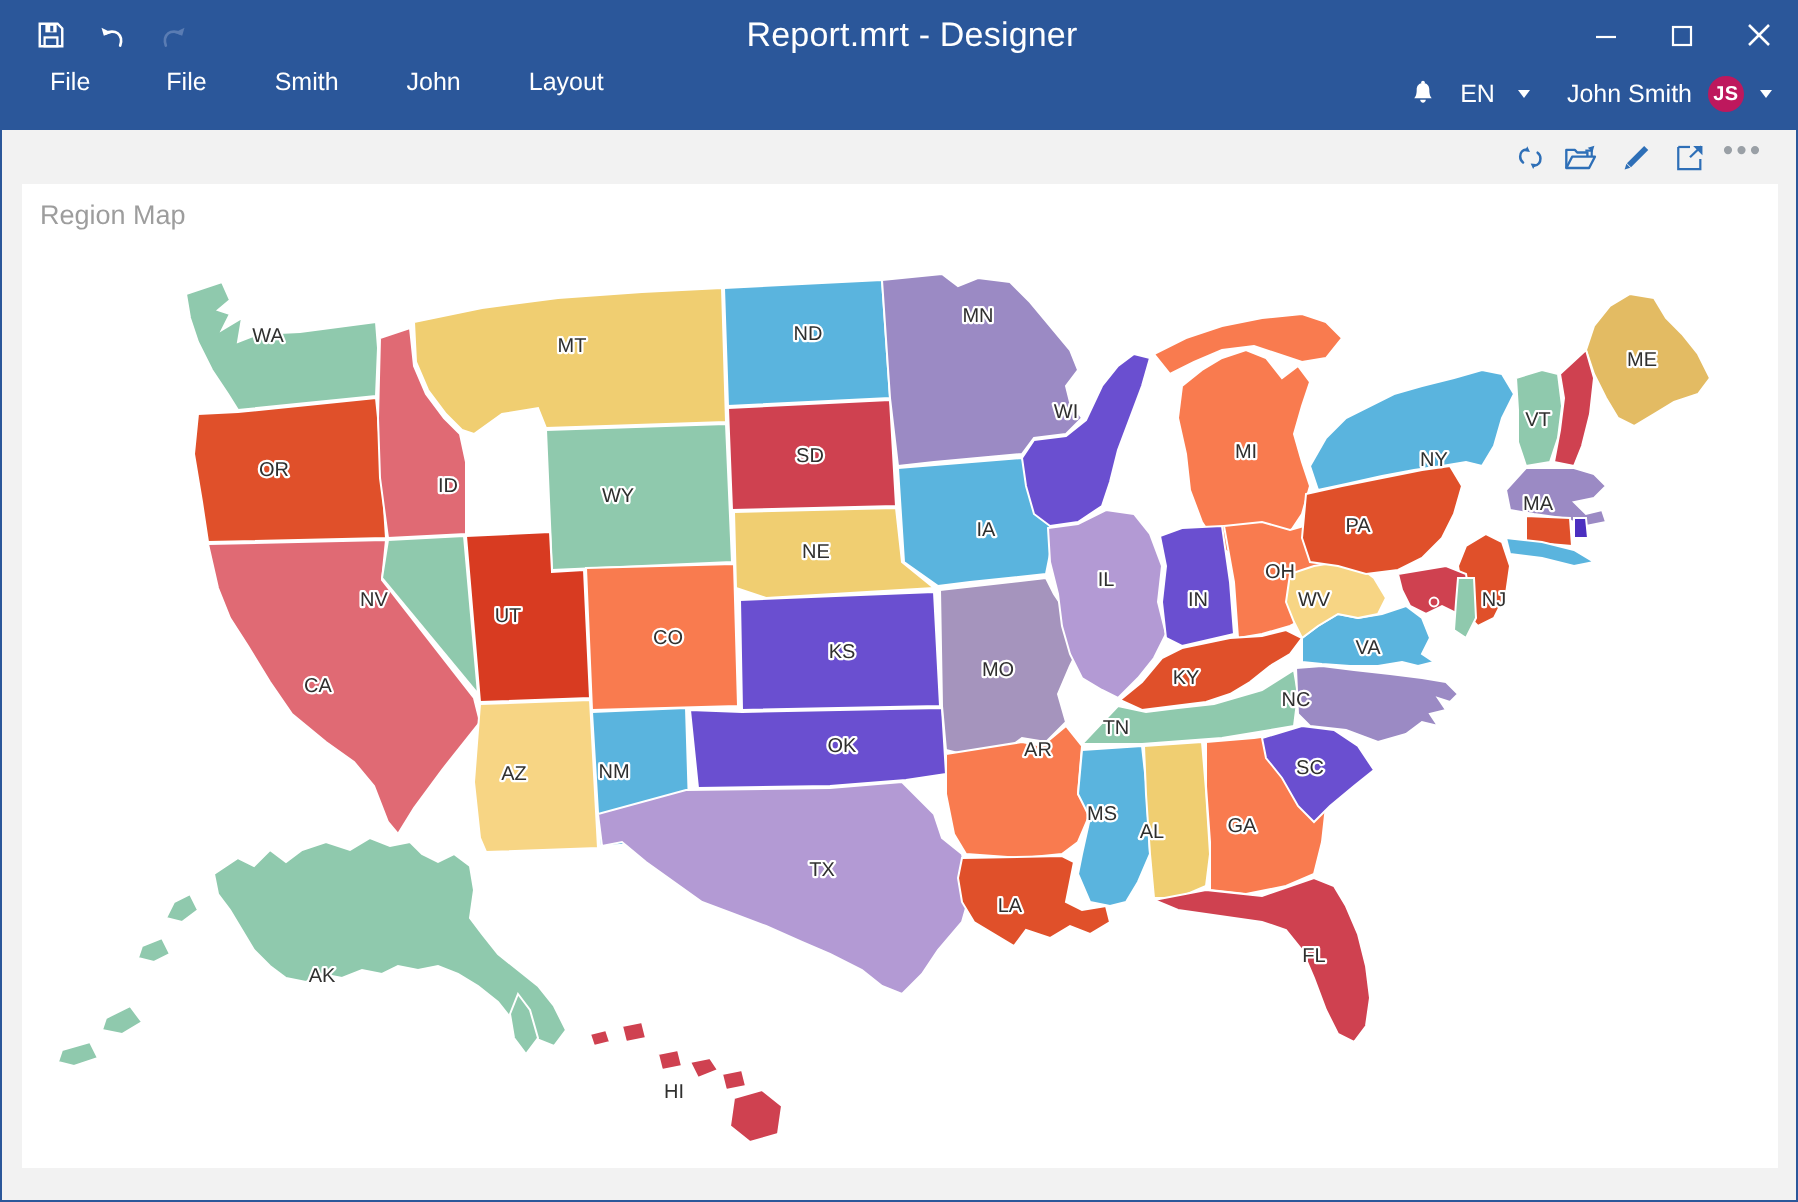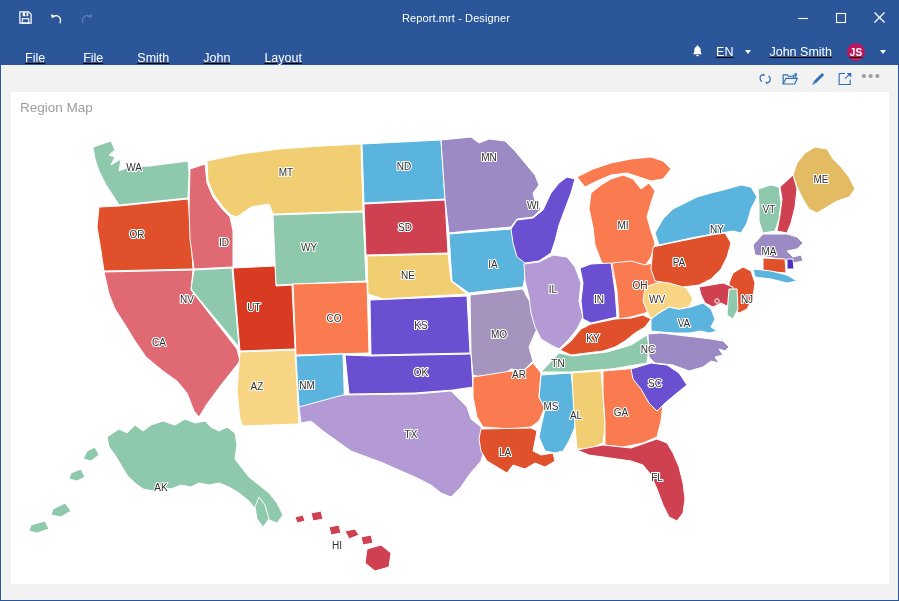--- a/index.html
+++ b/index.html
@@ -34,40 +34,39 @@
     width: 20px; height: 20px;
     display: flex; align-items: center; justify-content: center;
     cursor: pointer;
   }
   .qat-btn svg { display: block; }
   .title-text {
     position: absolute;
     left: 13px; right: 0;
     text-align: center;
     color: #ffffff;
-    font-size: 11px;
+    font-size: 17px;
     pointer-events: none;
     letter-spacing: 0.1px;
   }
   .winctl { margin-left: auto; display: flex; align-items: stretch; height: 33px; z-index: 3;}
   .winctl-btn {
     width: 38px;
     display: flex; align-items: center; justify-content: center;
     cursor: pointer;
   }
 
   
   .ribbon {
     height: 31px;
     background: #2b579a;
     display: flex;
-    align-items: flex-end;
+    align-items: flex-start;
     flex: none;
     position: relative;
-    text-decoration: underline;
   }
   .tabs { display: flex; align-items: stretch; }
   .tab {
     display: flex; align-items: center;
     padding: 0 17px;
     color: #ffffff;
     font-size: 12.5px;
     cursor: pointer;
     white-space: nowrap;
   }
@@ -93,21 +92,21 @@
     cursor: pointer;
     height: 26px;
   }
   .caret {
     width: 0; height: 0;
     border-left: 3.5px solid transparent;
     border-right: 3.5px solid transparent;
     border-top: 4px solid #ffffff;
   }
   .user {
-    display: flex; align-items: center; gap: 15px;
+    display: flex; align-items: center; gap: 8px;
     color: #ffffff; font-size: 12.5px;
     padding: 0 4px 0 10px;
     cursor: pointer; height: 26px;
   }
   .avatar {
     width: 18px; height: 18px; border-radius: 50%;
     background: #be185d;
     color: #ffffff;
     font-size: 10px; font-weight: bold;
     display: flex; align-items: center; justify-content: center;

